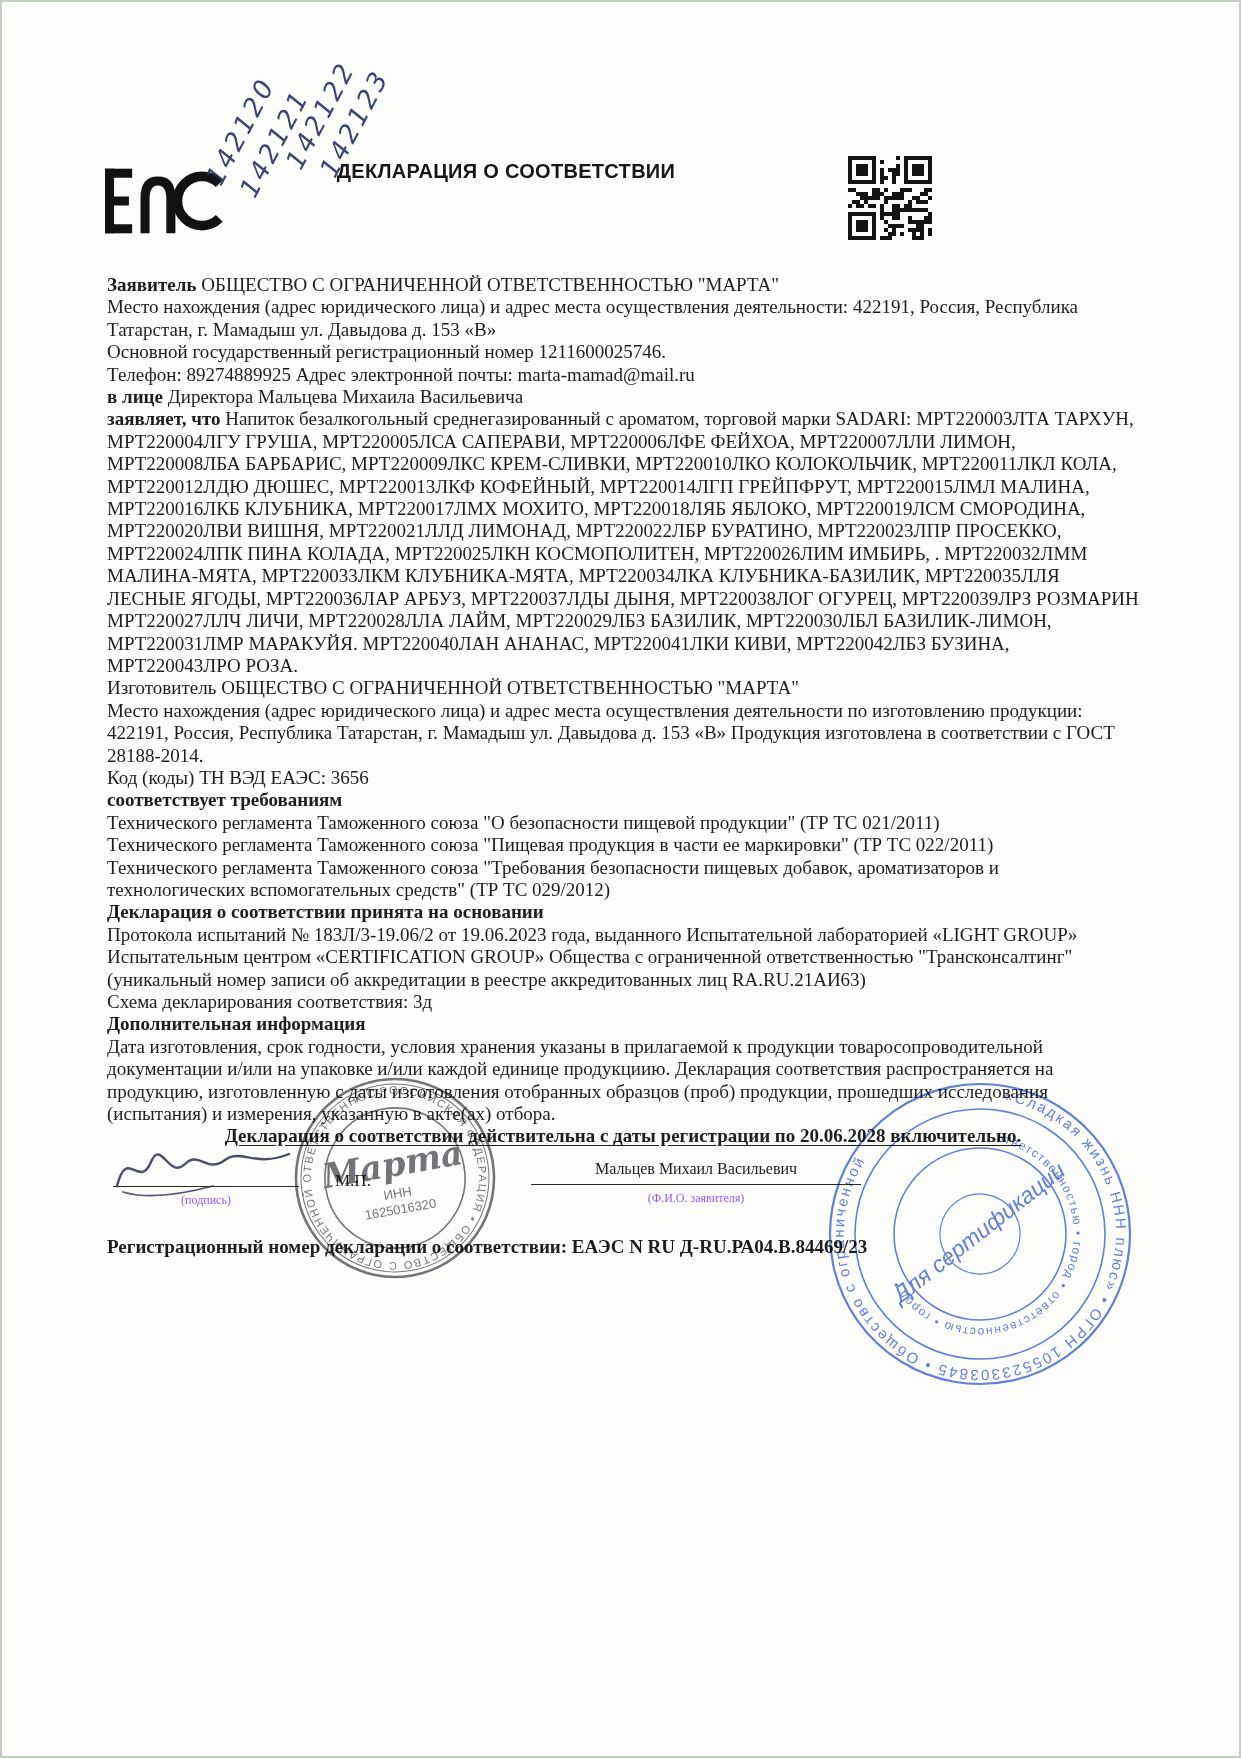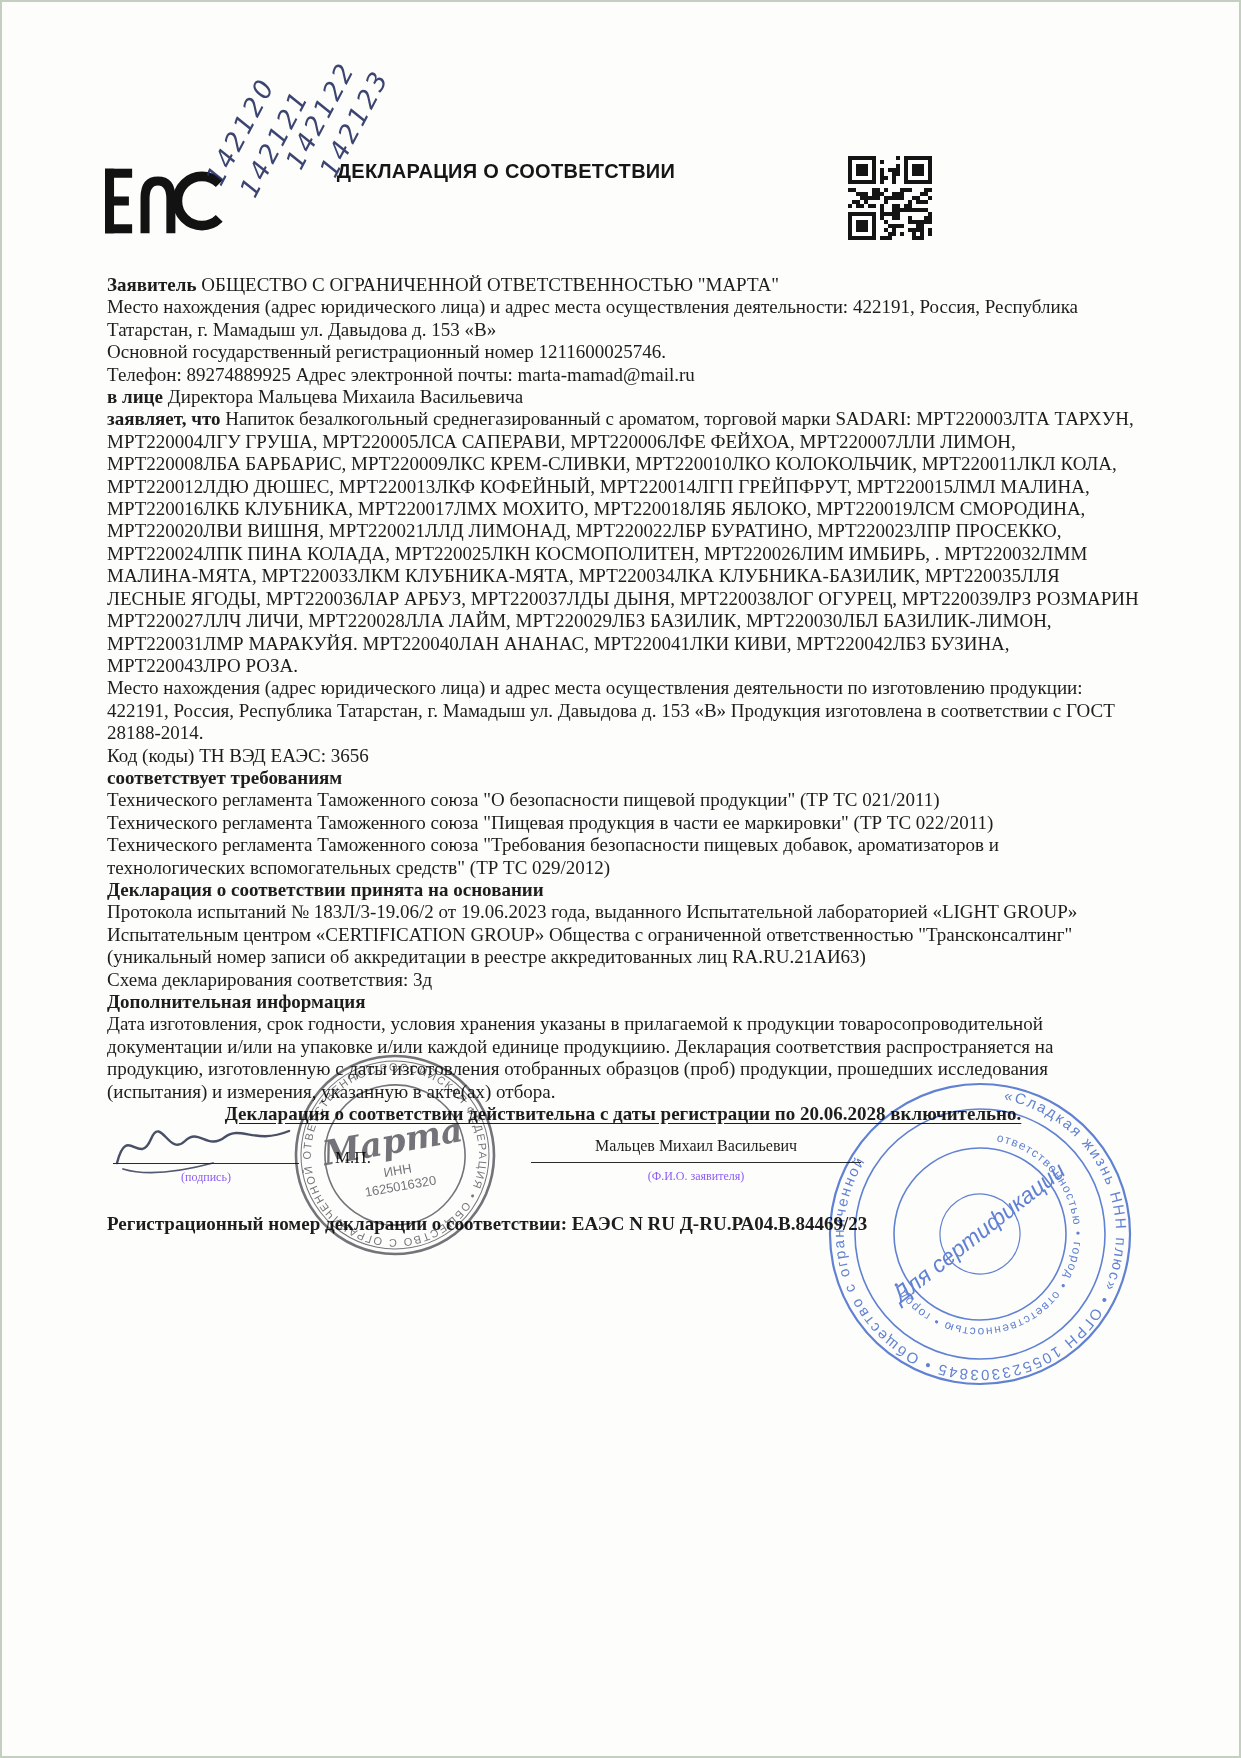--- a/index.html
+++ b/index.html
@@ -253,20 +253,21 @@
   <div class="content">
 
     <p><b>Заявитель</b> <span>ОБЩЕСТВО С ОГРАНИЧЕННОЙ ОТВЕТСТВЕННОСТЬЮ "МАРТА"</span></p>
     <p>Место нахождения (адрес юридического лица) и адрес места осуществления деятельности: 422191, Россия, Республика Татарстан, г. Мамадыш ул. Давыдова д. 153 «В»</p>
     <p>Основной государственный регистрационный номер 1211600025746.</p>
     <p>Телефон: 89274889925 Адрес электронной почты: marta-mamad@mail.ru</p>
     <p><b>в лице</b> <span>Директора Мальцева Михаила Васильевича</span></p>
 
     <p class="mt3"><b>заявляет, что</b> <span>Напиток безалкогольный среднегазированный с ароматом, торговой марки SADARI: МРТ220003ЛТА ТАРХУН, МРТ220004ЛГУ ГРУША, МРТ220005ЛСА САПЕРАВИ, МРТ220006ЛФЕ ФЕЙХОА, МРТ220007ЛЛИ ЛИМОН, МРТ220008ЛБА БАРБАРИС, МРТ220009ЛКС КРЕМ-СЛИВКИ, МРТ220010ЛКО КОЛОКОЛЬЧИК, МРТ220011ЛКЛ КОЛА, МРТ220012ЛДЮ ДЮШЕС, МРТ220013ЛКФ КОФЕЙНЫЙ, МРТ220014ЛГП ГРЕЙПФРУТ, МРТ220015ЛМЛ МАЛИНА, МРТ220016ЛКБ КЛУБНИКА, МРТ220017ЛМХ МОХИТО, МРТ220018ЛЯБ ЯБЛОКО, МРТ220019ЛСМ СМОРОДИНА, МРТ220020ЛВИ ВИШНЯ, МРТ220021ЛЛД ЛИМОНАД, МРТ220022ЛБР БУРАТИНО, МРТ220023ЛПР ПРОСЕККО, МРТ220024ЛПК ПИНА КОЛАДА, МРТ220025ЛКН КОСМОПОЛИТЕН, МРТ220026ЛИМ ИМБИРЬ, . МРТ220032ЛММ МАЛИНА-МЯТА, МРТ220033ЛКМ КЛУБНИКА-МЯТА, МРТ220034ЛКА КЛУБНИКА-БАЗИЛИК, МРТ220035ЛЛЯ ЛЕСНЫЕ ЯГОДЫ, МРТ220036ЛАР АРБУЗ, МРТ220037ЛДЫ ДЫНЯ, МРТ220038ЛОГ ОГУРЕЦ, МРТ220039ЛРЗ РОЗМАРИН МРТ220027ЛЛЧ ЛИЧИ, МРТ220028ЛЛА ЛАЙМ, МРТ220029ЛБЗ БАЗИЛИК, МРТ220030ЛБЛ БАЗИЛИК-ЛИМОН, МРТ220031ЛМР МАРАКУЙЯ. МРТ220040ЛАН АНАНАС, МРТ220041ЛКИ КИВИ, МРТ220042ЛБЗ БУЗИНА, МРТ220043ЛРО РОЗА.</span></p>
 
+    <p class="mt20"><span>Изготовитель</span> <span>ОБЩЕСТВО С ОГРАНИЧЕННОЙ ОТВЕТСТВЕННОСТЬЮ "МАРТА"</span></p>
     <p>Место нахождения (адрес юридического лица) и адрес места осуществления деятельности по изготовлению продукции: 422191, Россия, Республика Татарстан, г. Мамадыш ул. Давыдова д. 153 «В» Продукция изготовлена в соответствии с ГОСТ 28188-2014.</p>
     <p class="mt6">Код (коды) ТН ВЭД ЕАЭС: 3656</p>
 
     <p class="mt3"><b>соответствует требованиям</b></p>
     <p>Технического регламента Таможенного союза "О безопасности пищевой продукции" (ТР ТС 021/2011)</p>
     <p>Технического регламента Таможенного союза "Пищевая продукция в части ее маркировки" (ТР ТС 022/2011)</p>
     <p class="mt6">Технического регламента Таможенного союза "Требования безопасности пищевых добавок, ароматизаторов и технологических вспомогательных средств" (ТР ТС 029/2012)</p>
 
     <p class="mt10"><b>Декларация о соответствии принята на основании</b></p>
     <p>Протокола испытаний № 183Л/3-19.06/2 от 19.06.2023 года, выданного Испытательной лабораторией «LIGHT GROUP» Испытательным центром «CERTIFICATION GROUP» Общества с ограниченной ответственностью "Трансконсалтинг" (уникальный номер записи об аккредитации в реестре аккредитованных лиц RA.RU.21АИ63)</p>

